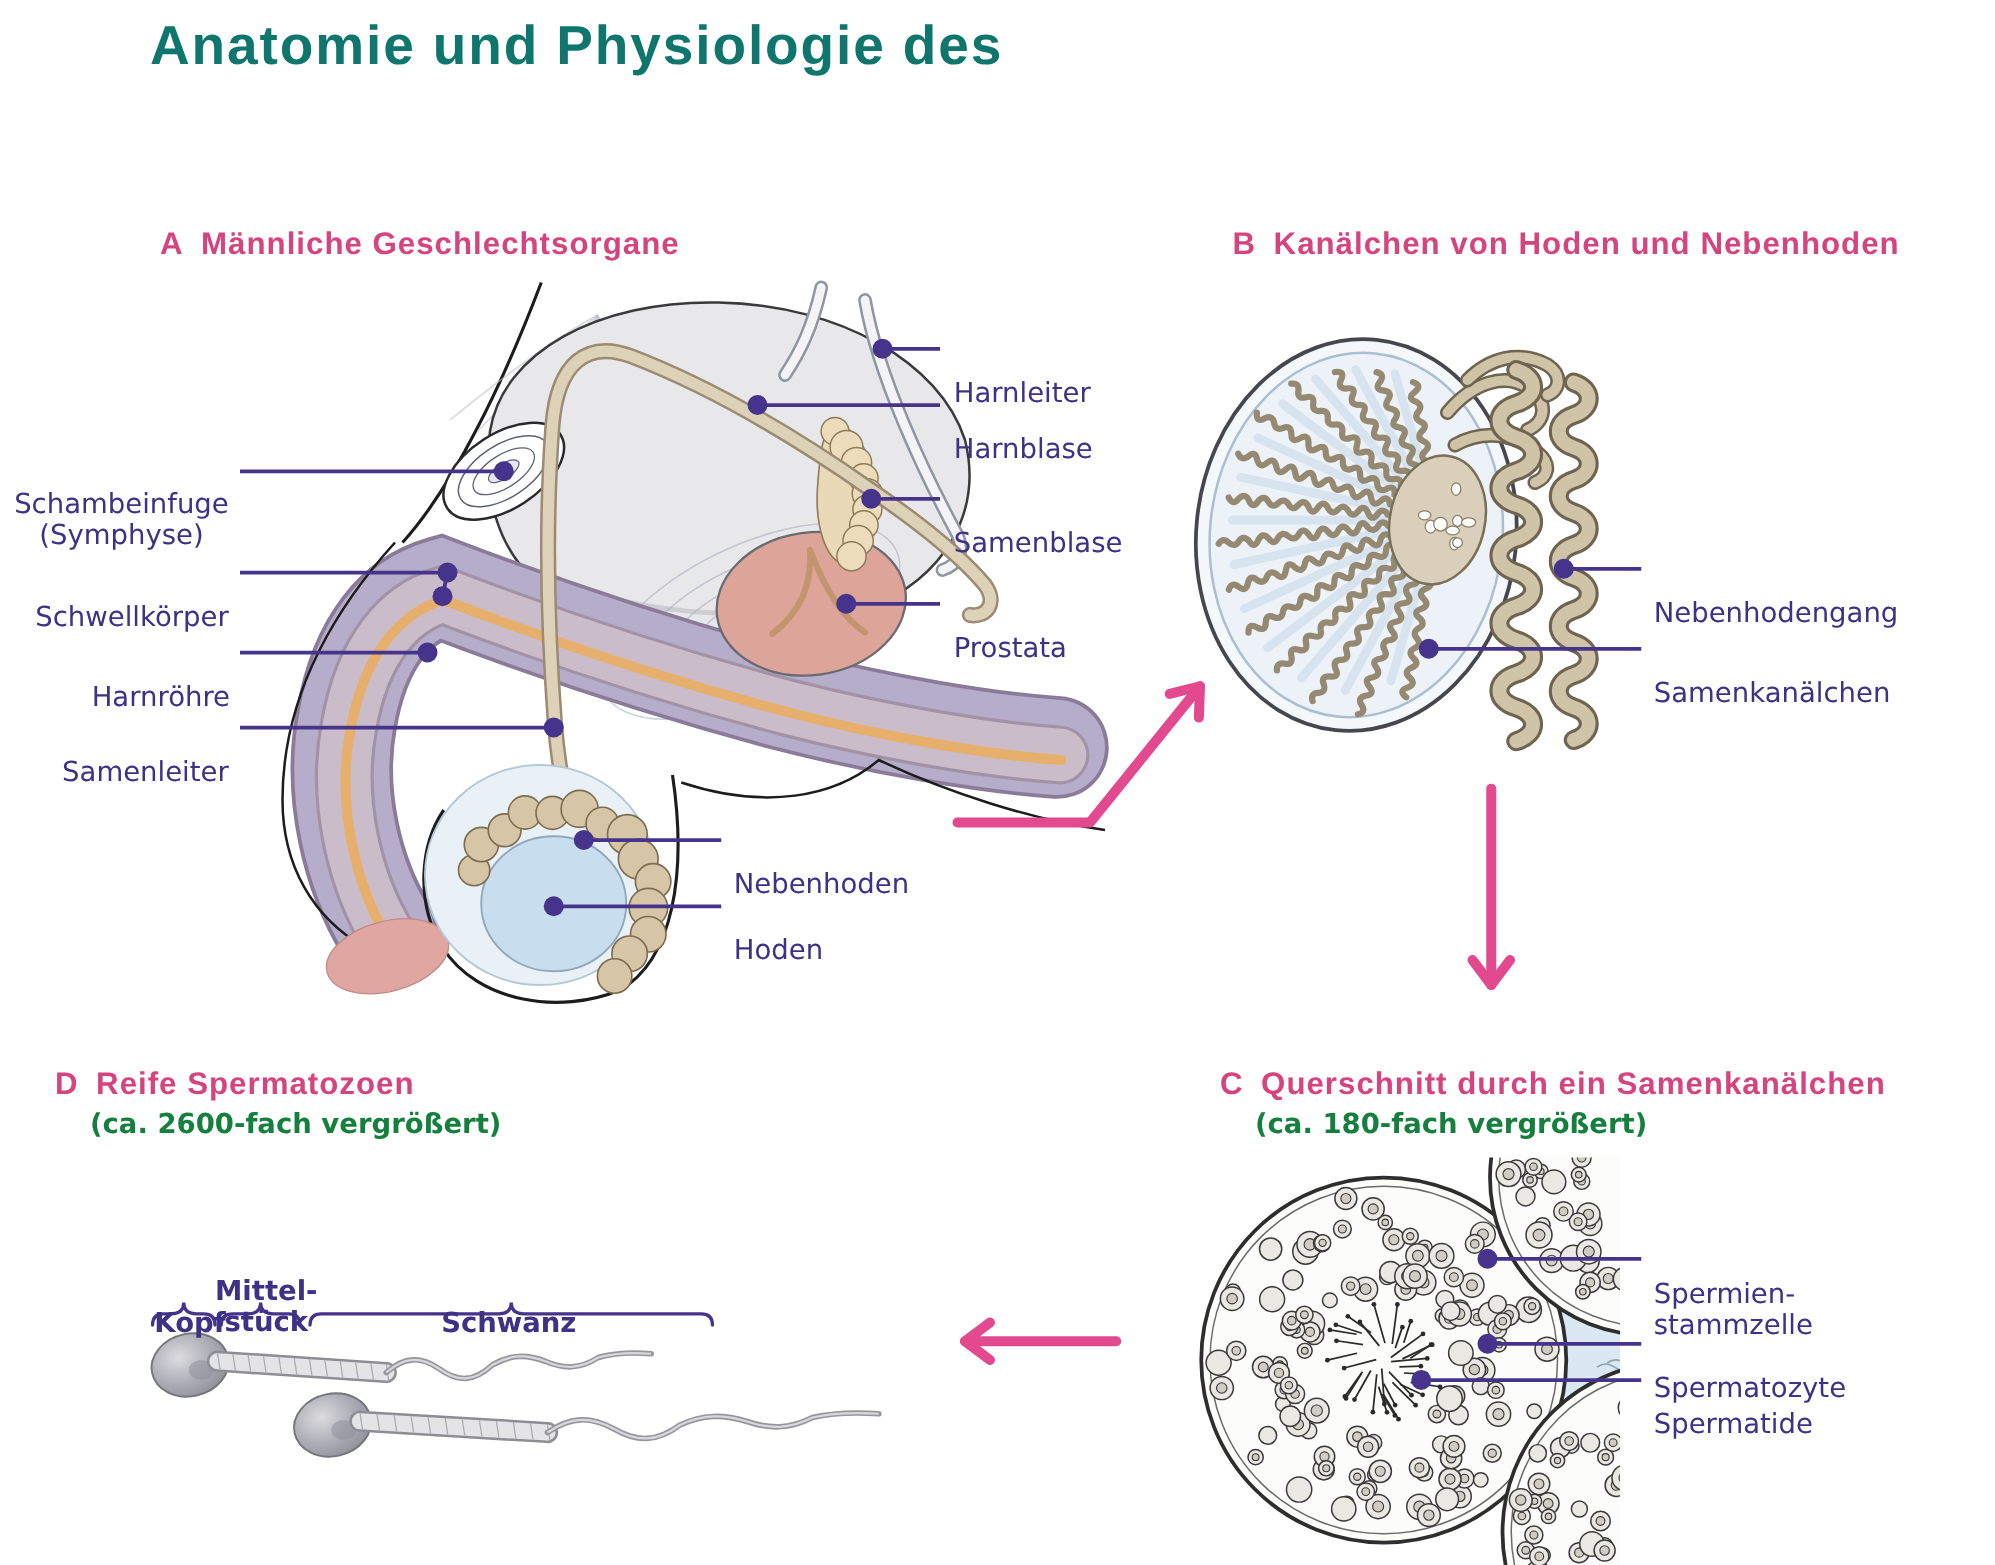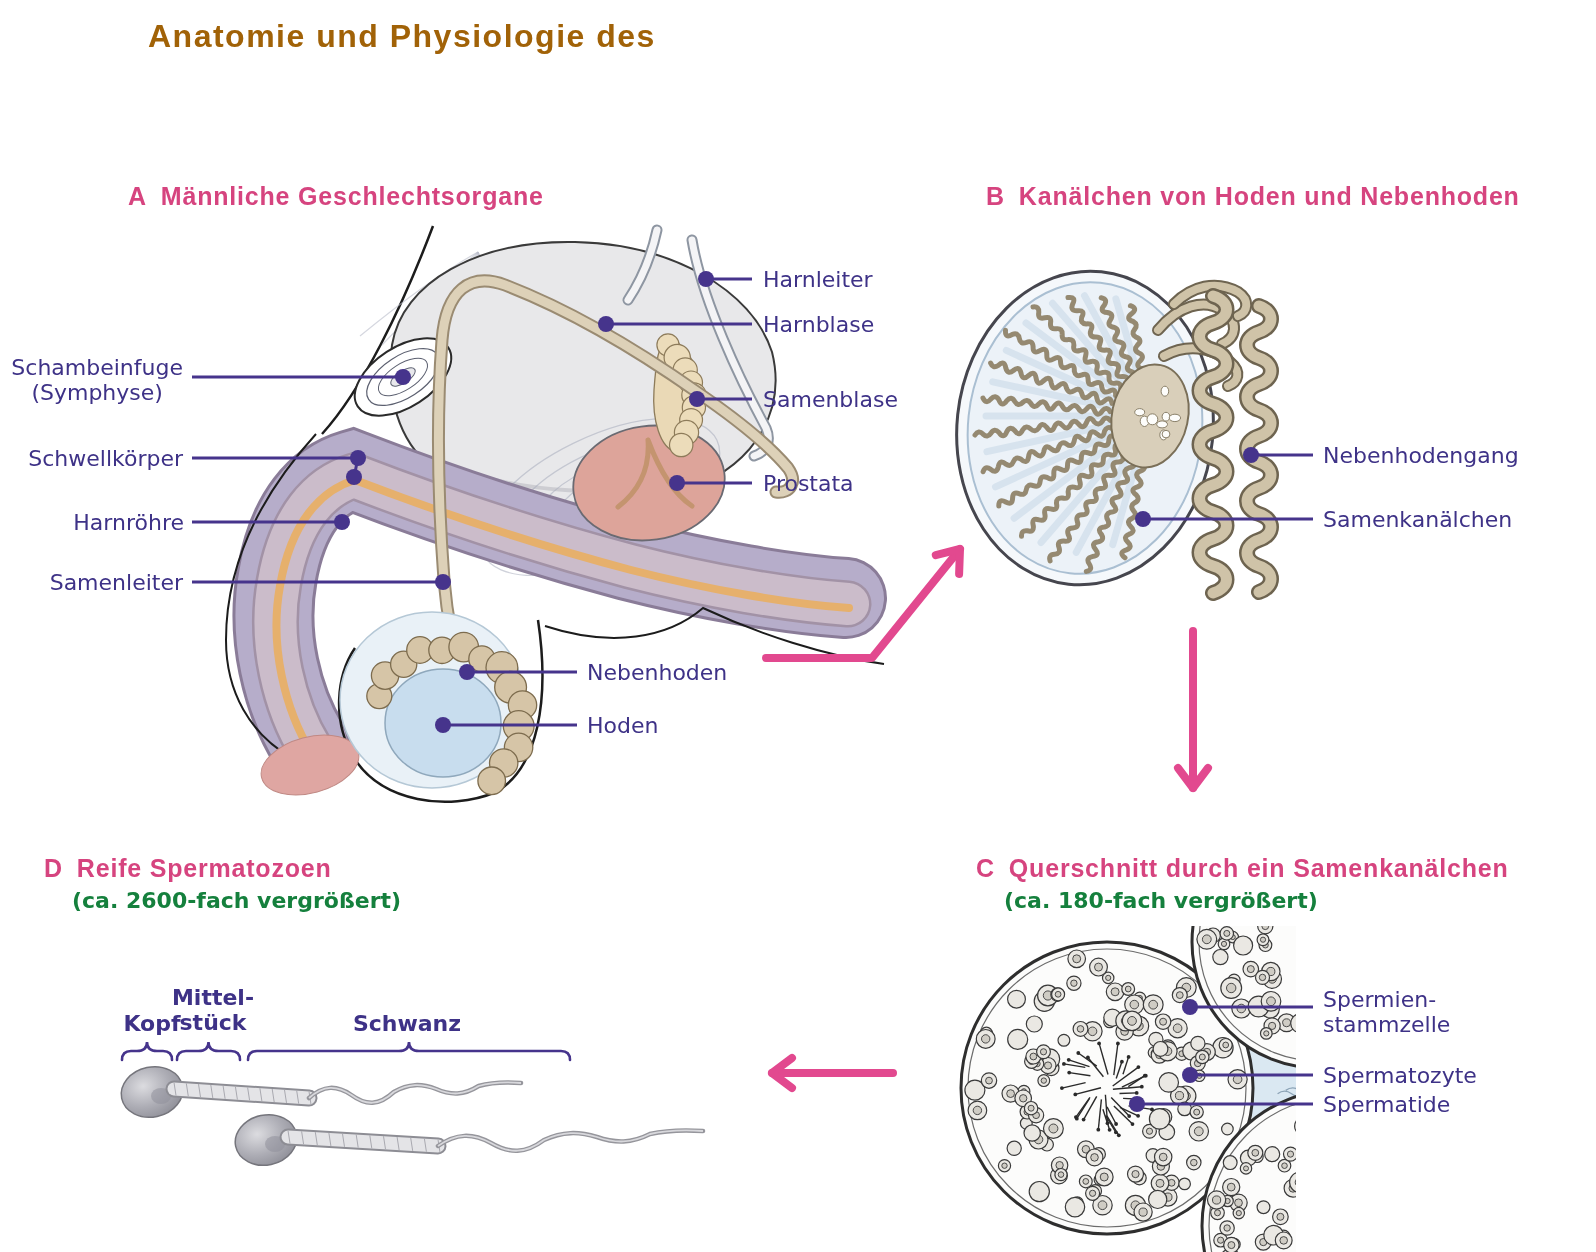--- a/index.html
+++ b/index.html
@@ -1,24 +1,24 @@
 <!DOCTYPE html>
 <html><head>
 <meta charset="utf-8">
 <style>
   html,body{margin:0;padding:0;background:#ffffff;}
   .stage{position:relative;width:1596px;height:1252px;background:#fff;overflow:hidden;
          font-family:"DejaVu Sans",sans-serif;}
   #art{position:absolute;left:0;top:0;}
-  .title{position:absolute;left:120px;top:16px;color:#a16207;font-size:32px;line-height:41px;
-         font-weight:700;letter-spacing:1.5px;font-family:"Liberation Sans",sans-serif;margin-left:28px;}
+  .title{position:absolute;left:120px;top:16px;color:#0f766e;font-size:44px;line-height:41px;
+         font-weight:700;letter-spacing:1.5px;font-family:"Liberation Sans",sans-serif;}
   .hdr{position:absolute;display:flex;gap:14px;color:#d6447f;font-weight:700;font-size:25px;
        letter-spacing:.8px;font-family:"Liberation Sans",sans-serif;transform:translateY(-50%);white-space:nowrap;}
   .sub{position:absolute;color:#15803d;font-size:22px;transform:translateY(-50%);white-space:nowrap;font-weight:bold;}
-  .lbl{position:absolute;color:#3e3287;font-size:22px;line-height:25px;white-space:nowrap;}
+  .lbl{position:absolute;color:#3e3287;font-size:22px;line-height:25px;white-space:nowrap;margin-top:36px;}
   .lbl.r{transform:translate(-100%,-50%);text-align:center;}
   .lbl.l{transform:translateY(-50%);}
   .lbl.c{transform:translate(-50%,-50%);text-align:center;font-weight:bold;}
 </style>
 </head>
 <body>
 
 <div class="stage">
 
 <svg id="art" width="1596" height="1252" viewBox="0 0 1596 1252">

